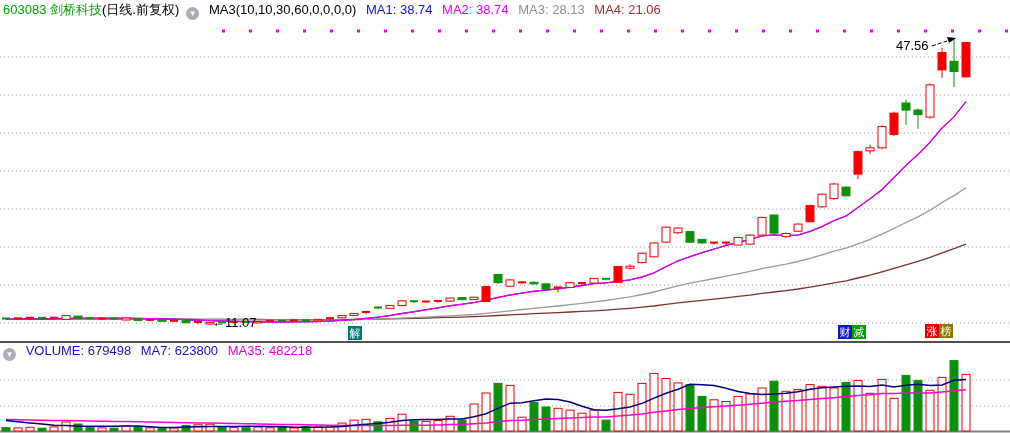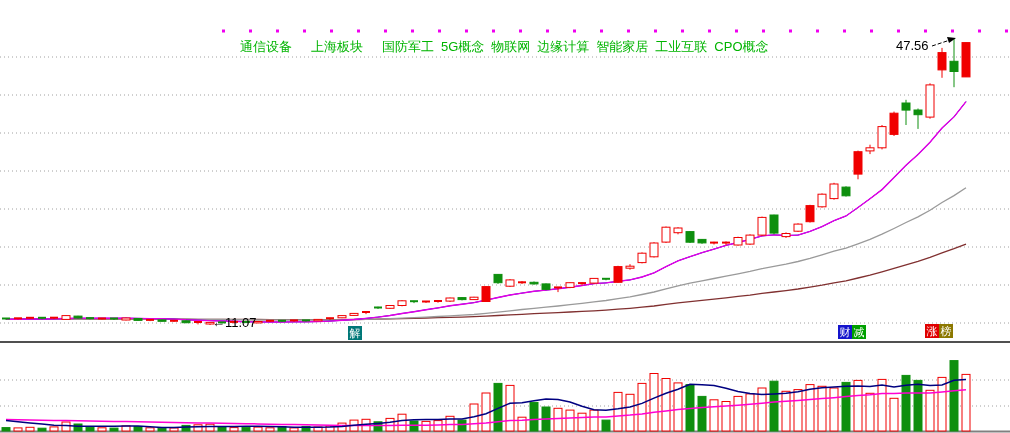--- a/index.html
+++ b/index.html
@@ -285,23 +285,36 @@
       <line x1="954" y1="38.0" x2="954" y2="87.2" stroke="#0E8F0E"></line>
       <rect x="950" y="61.3" width="8" height="10.2" fill="#0E8F0E" stroke="#0E8F0E"></rect>
       <line x1="966" y1="42.6" x2="966" y2="76.9" stroke="#F00000"></line>
       <rect x="962" y="42.6" width="8" height="34.3" fill="#F00000" stroke="#F00000"></rect>
       <text x="212" y="327" fill="#000" font-size="13" font-family="Liberation Sans, sans-serif">←11.07</text>
       <text x="896" y="50" fill="#000" font-size="13" font-family="Liberation Sans, sans-serif">47.56</text>
       <line x1="932" y1="46" x2="950" y2="40" stroke="#000" stroke-width="1" stroke-dasharray="4,2"></line>
       <polygon points="956,38 947,37 949,43" fill="#000"></polygon>
     </svg>
 
-
-
-  <div class="txtrow concepts" style="left:240px;top:39px;"><span class="wide">通信设备</span><span class="wide">上海板块</span><span>国防军工</span><span>5G概念</span><span>物联网</span><span>边缘计算</span><span>智能家居</span><span>工业互联</span><span>CPO概念</span></div>
-
+  <div class="txtrow" style="left:3px;top:2px;">
+    <span class="g" style="margin-right:0">603083 剑桥科技</span><span class="k">(日线.前复权)</span><span class="circle-icon">▼</span>
+    <span class="k">MA3(10,10,30,60,0,0,0,0)</span>
+    <span class="b">MA1: 38.74</span>
+    <span class="m">MA2: 38.74</span>
+    <span class="gy">MA3: 28.13</span>
+    <span class="dr">MA4: 21.06</span>
+  </div>
+
+
+
+  <div class="txtrow" style="left:3px;top:343px;">
+    <span class="circle-icon" style="margin-left:0">▼</span>
+    <span class="nv">VOLUME: 679498</span>
+    <span class="nv">MA7: 623800</span>
+    <span class="m">MA35: 482218</span>
+  </div>
 
 <div class="badge" style="background: rgb(0, 120, 120); left: 348px; top: 326px;">解</div>
     <div class="badge" style="background: rgb(20, 20, 204); left: 838px; top: 325px;">财</div>
     <div class="badge" style="background: rgb(0, 160, 0); left: 852px; top: 325px;">减</div>
     <div class="badge" style="background: rgb(224, 0, 0); left: 925px; top: 324px;">涨</div>
     <div class="badge" style="background: rgb(140, 120, 0); left: 939px; top: 324px;">榜</div>
   </div>
 
 </body></html>

